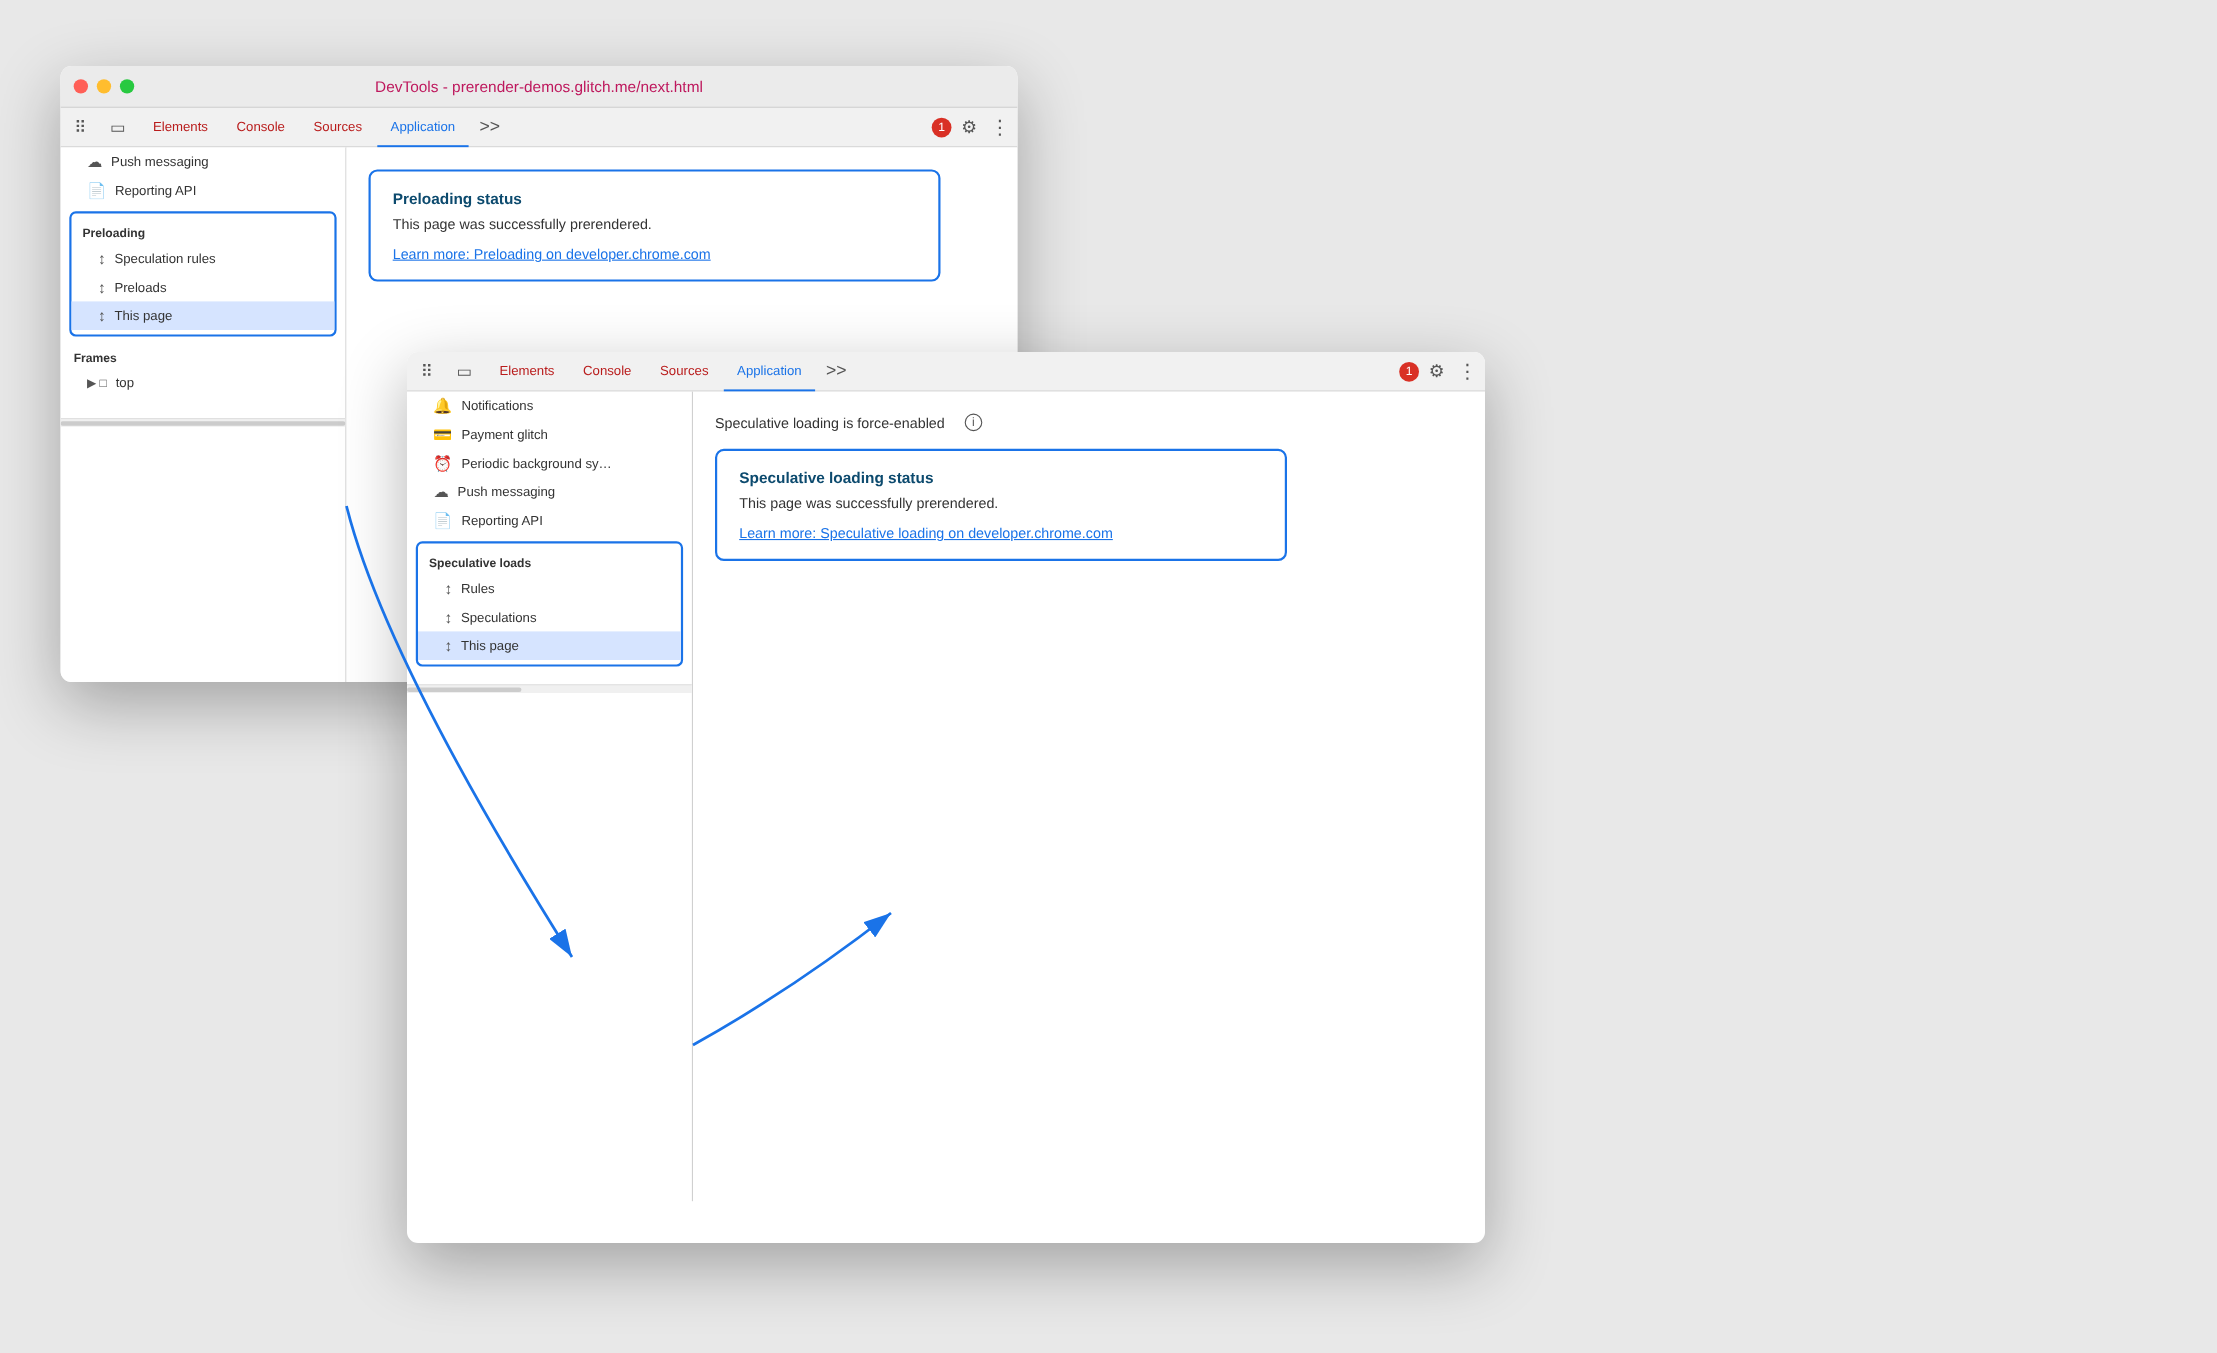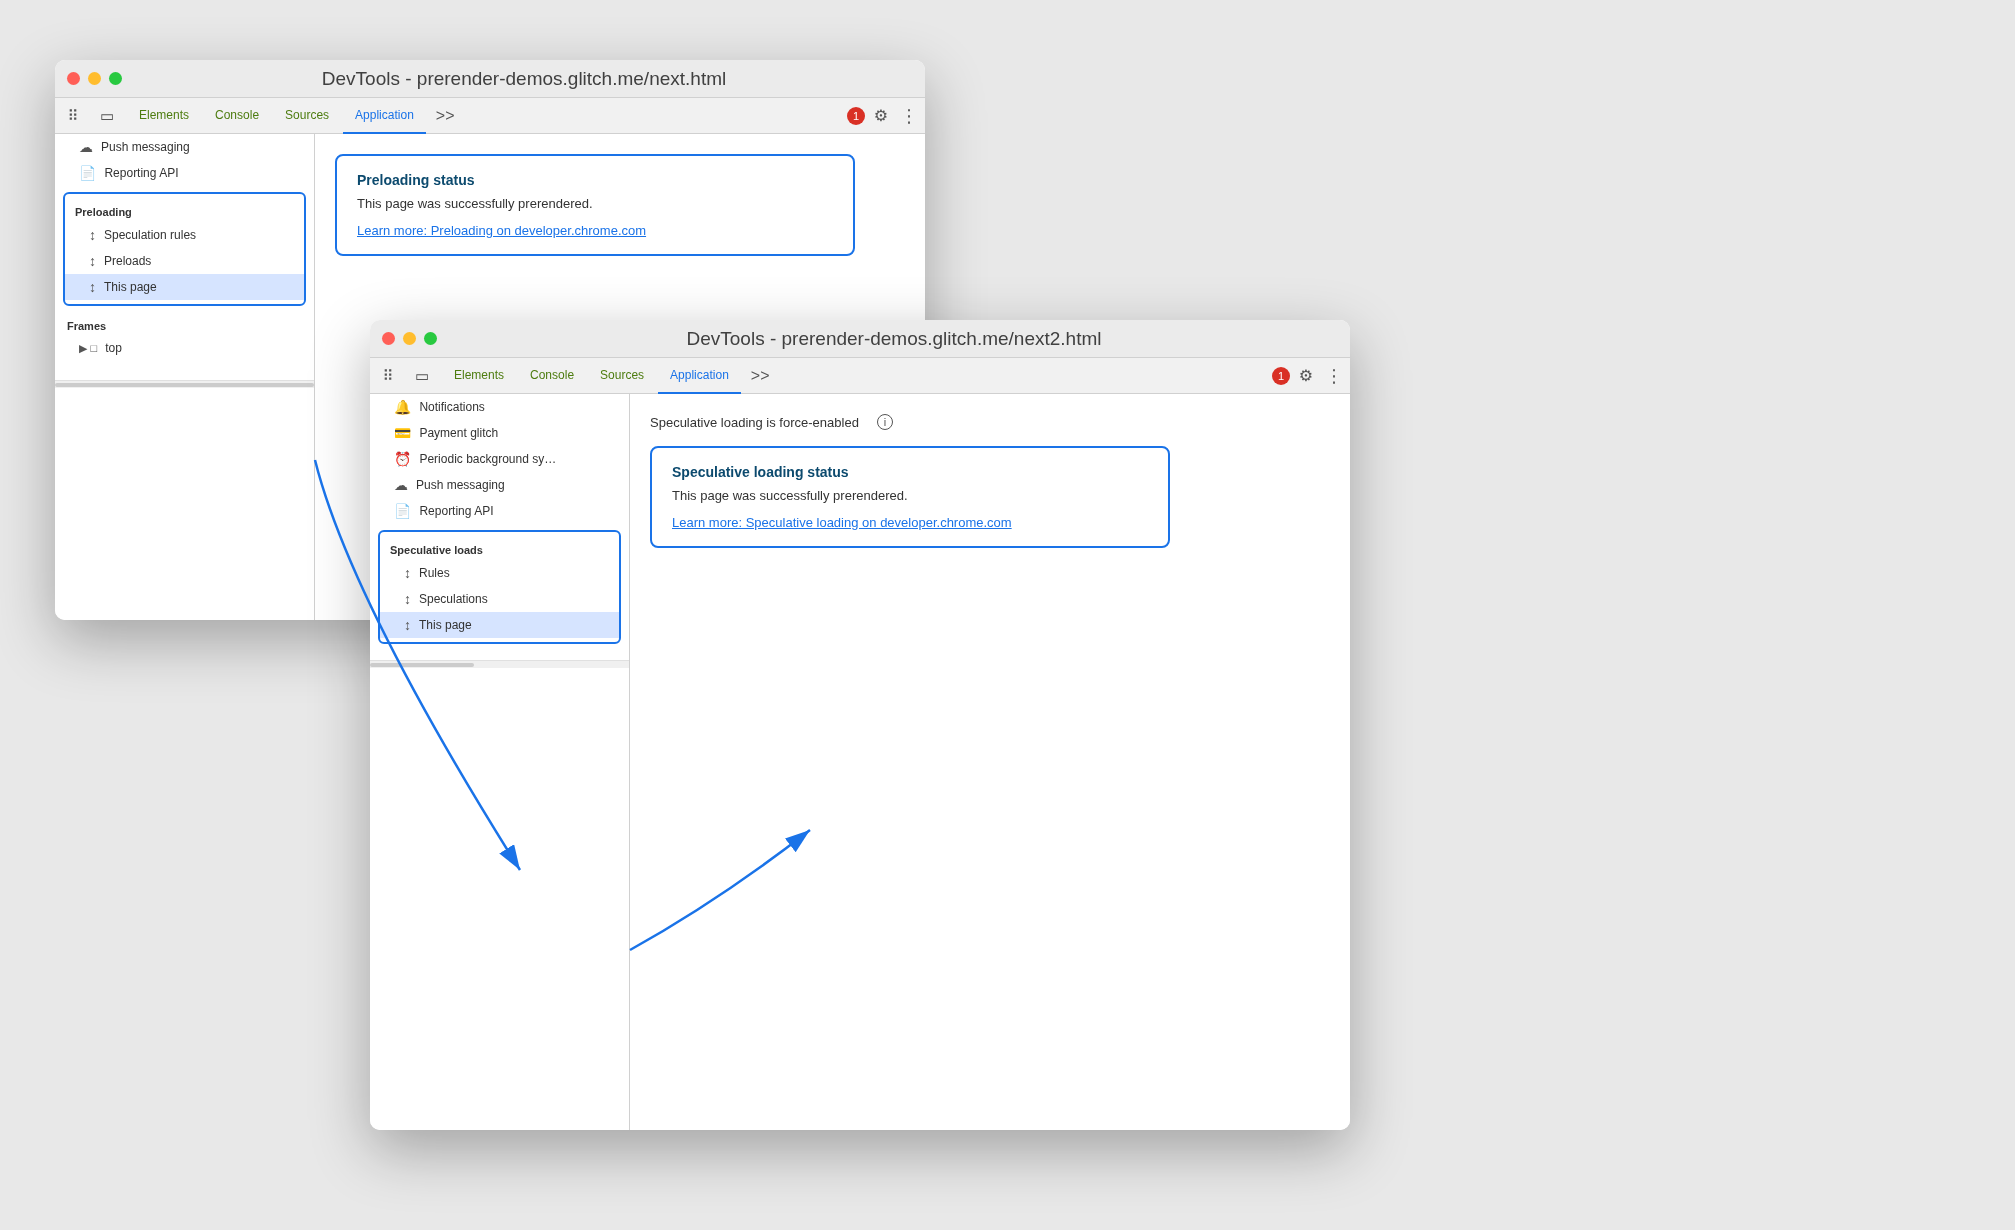--- a/index.html
+++ b/index.html
@@ -46,25 +46,24 @@
       cursor: pointer;
     }
     .btn-close { background: #ff5f57; }
     .btn-min { background: #ffbd2e; }
     .btn-max { background: #28c940; }
 
     .window-title {
       position: absolute;
       left: 50%;
       transform: translateX(-50%);
-      font-size: 19px;
-      color: #404040;
+      font-size: 14px;
+      color: #be185d;
       font-weight: 500;
       white-space: nowrap;
-      margin-left: 34px;
     }
 
     
     .devtools-tabs {
       background: #f1f1f1;
       height: 36px;
       display: flex;
       align-items: center;
       border-bottom: 1px solid #d0d0d0;
       padding: 0 4px;
@@ -84,21 +83,21 @@
       margin-right: 4px;
     }
 
     .tab-item {
       padding: 0 12px;
       height: 36px;
       display: flex;
       align-items: center;
       cursor: pointer;
       font-size: 12px;
-      color: #4d7c0f;
+      color: #b91c1c;
       border-bottom: 2px solid transparent;
       white-space: nowrap;
     }
     .tab-item.active {
       color: #1a73e8;
       border-bottom: 2px solid #1a73e8;
     }
 
     .tab-more {
       padding: 0 8px;
@@ -377,28 +376,20 @@
         <div class="status-card-title">Preloading status</div>
         <div class="status-card-text">This page was successfully prerendered.</div>
         <a class="status-card-link">Learn more: Preloading on developer.chrome.com</a>
       </div>
     </div>
   </div>
 </div>
 
 <div class="devtools-window window2">
 
-  <div class="window-titlebar">
-    <div class="window-controls">
-      <button class="window-btn btn-close"></button>
-      <button class="window-btn btn-min"></button>
-      <button class="window-btn btn-max"></button>
-    </div>
-    <span class="window-title">DevTools - prerender-demos.glitch.me/next2.html</span>
-  </div>
 
   <div class="devtools-tabs">
     <div class="tab-icon">⠿</div>
     <div class="tab-icon">▭</div>
     <div class="tab-item">Elements</div>
     <div class="tab-item">Console</div>
     <div class="tab-item">Sources</div>
     <div class="tab-item active">Application</div>
     <div class="tab-more">&gt;&gt;</div>
     <div style="flex:1"></div>

